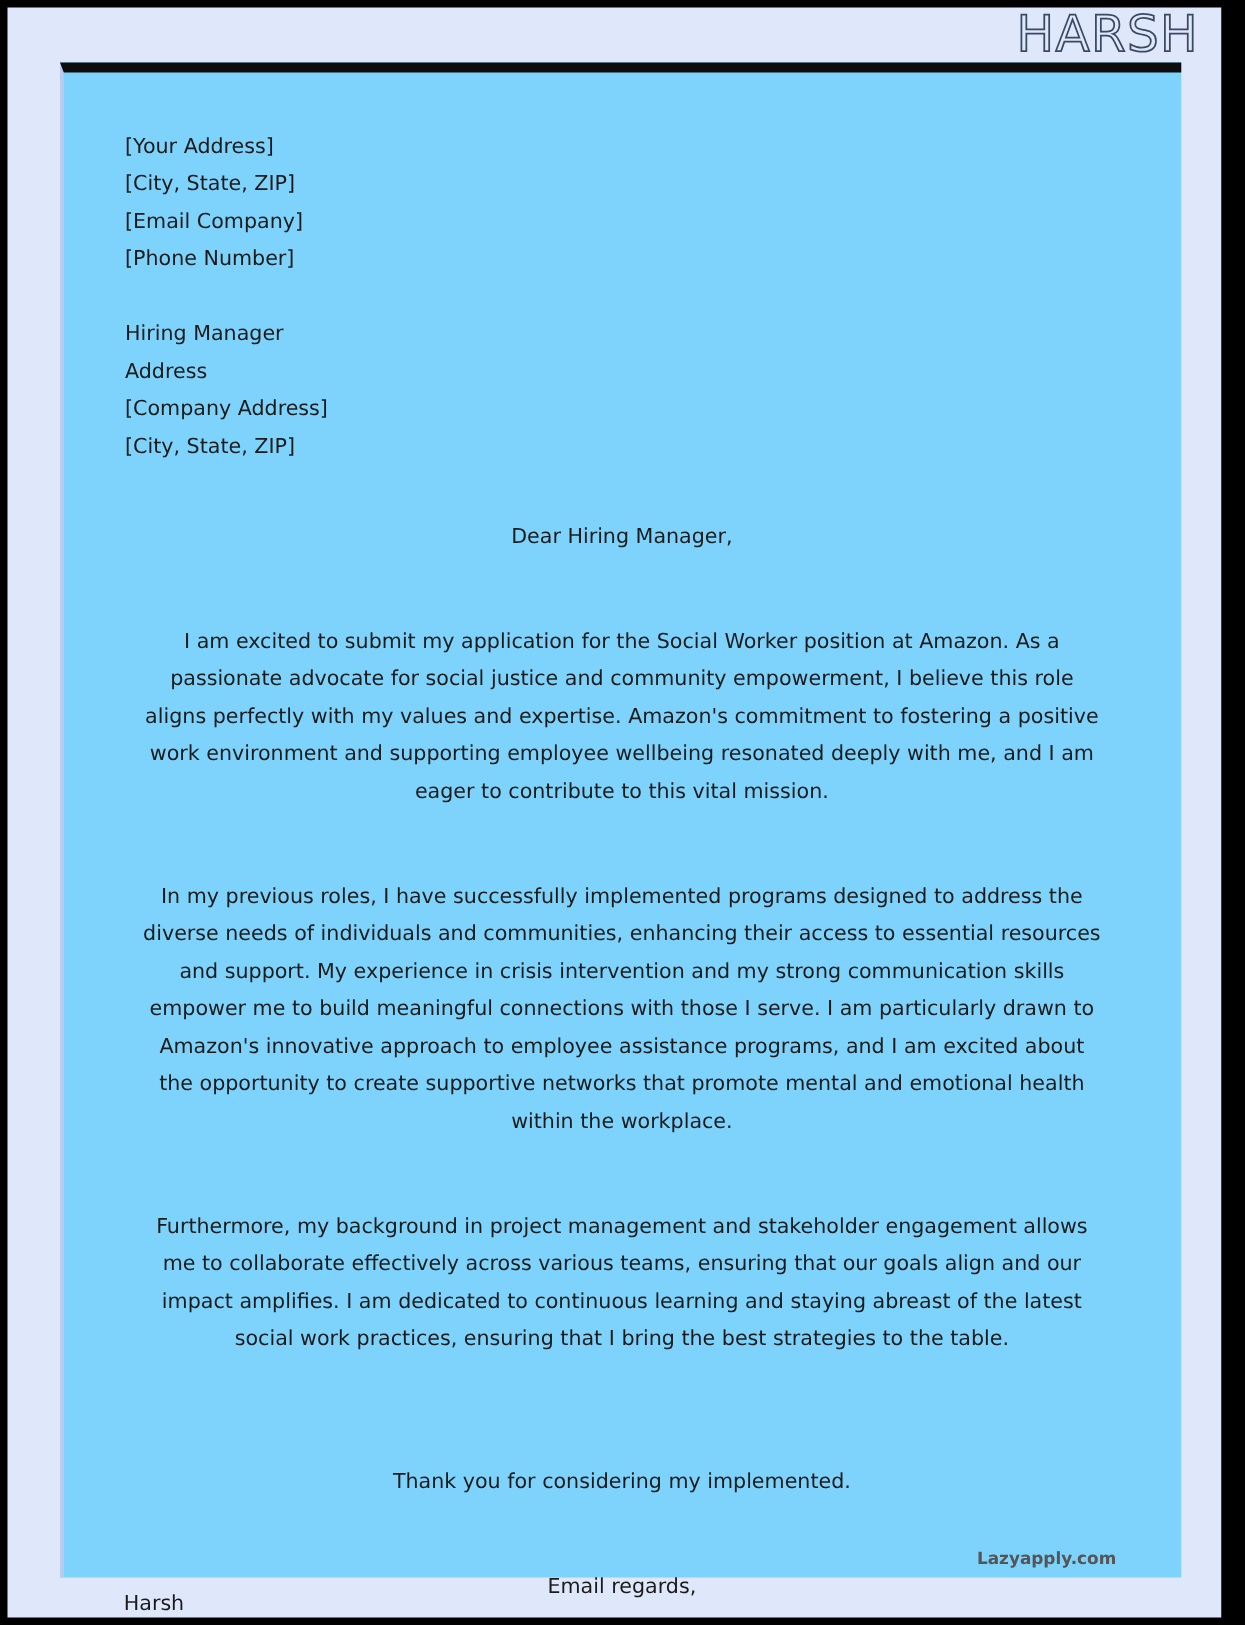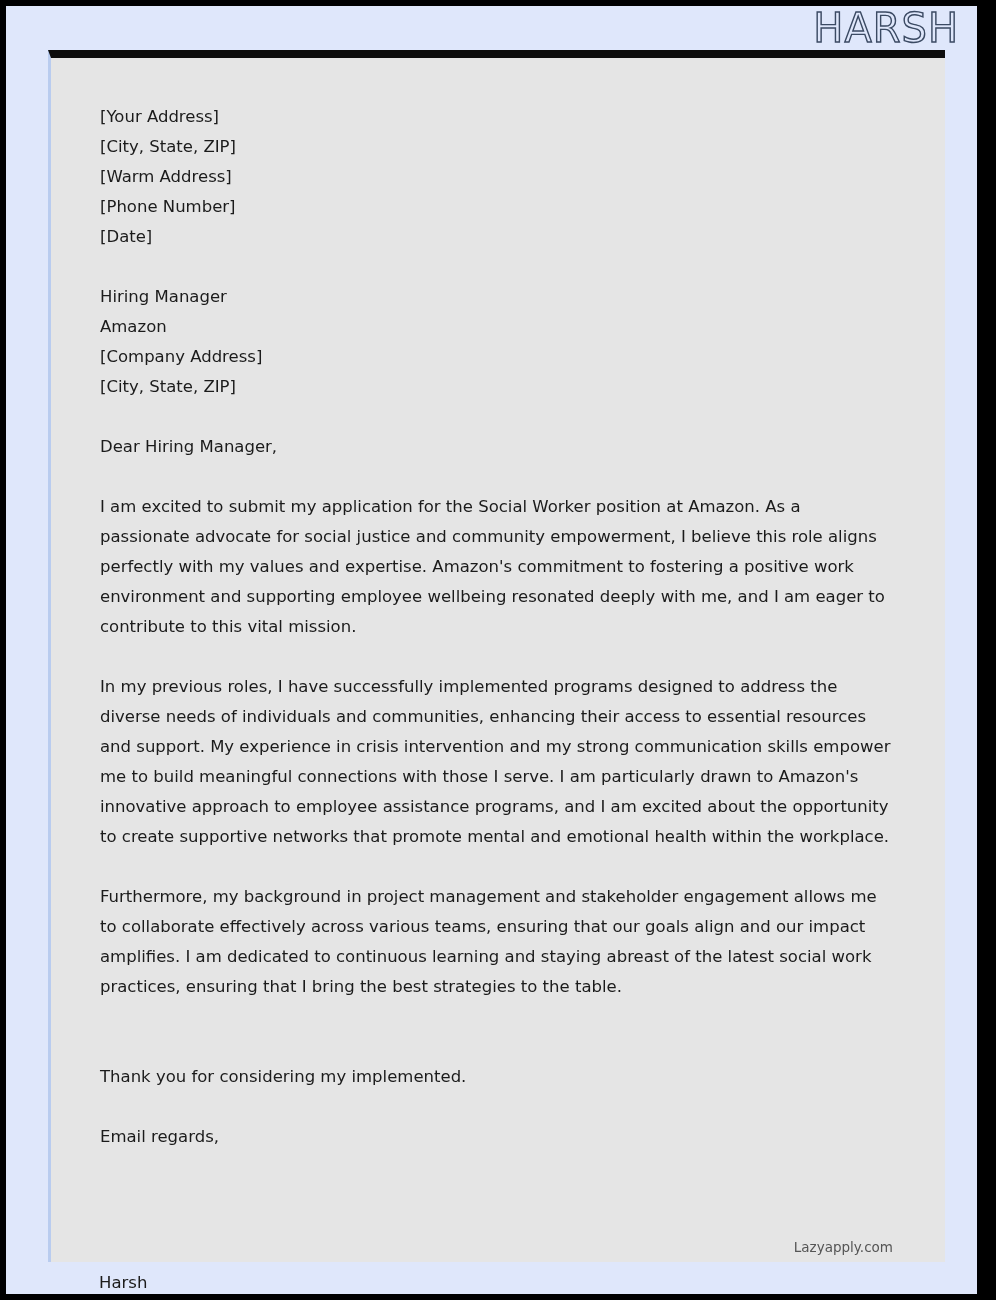--- a/index.html
+++ b/index.html
@@ -59,21 +59,21 @@
     white-space: nowrap;
   }
 
   
   .sheet {
     position: absolute;
     left: 48px;
     top: 50px;
     width: 897px;
     height: 1212px;
-    background: #e5e5e5;
+    background: #7dd3fc;
     border-top: 8px solid #0d0d0d;
     border-left: 3px solid #b9ccef;
   }
 
   .sheet-inner {
     position: relative;
     width: 100%;
     height: 100%;
     padding: 44px 50px 0 49px;
   }
@@ -85,33 +85,34 @@
     line-height: 30px;
     color: #1b1b1b;
     font-weight: 400;
   }
 
   .addr-line { display: block; white-space: nowrap; }
 
   .block-gap { height: 30px; }
 
   .para {
-    margin: 0;
-    text-align: left;
+    margin: 12px;
+    text-align: center;
   }
 
   
   .site-credit {
     position: absolute;
     right: 52px;
     bottom: 7px;
     font-family: "DejaVu Sans", sans-serif;
     font-size: 13.5px;
     color: #555555;
     white-space: nowrap;
+    font-weight: bold;
   }
 
   
   .overflow-name {
     position: absolute;
     left: 99px;
     top: 1271px;
     font-family: "DejaVu Sans", sans-serif;
     font-size: 16.5px;
     line-height: 24px;
@@ -131,30 +132,29 @@
   </div>
 
   <div class="sheet">
     <div class="sheet-inner">
 
       <div class="letter-body">
 
         <div>
           <span class="addr-line">[Your Address]</span>
           <span class="addr-line">[City, State, ZIP]</span>
-          <span class="addr-line">[Warm Address]</span>
+          <span class="addr-line">[Email Company]</span>
           <span class="addr-line">[Phone Number]</span>
-          <span class="addr-line">[Date]</span>
         </div>
 
         <div class="block-gap"></div>
 
         <div>
           <span class="addr-line">Hiring Manager</span>
-          <span class="addr-line">Amazon</span>
+          <span class="addr-line">Address</span>
           <span class="addr-line">[Company Address]</span>
           <span class="addr-line">[City, State, ZIP]</span>
         </div>
 
         <div class="block-gap"></div>
 
         <p class="para">Dear Hiring Manager,</p>
 
         <div class="block-gap"></div>
 

